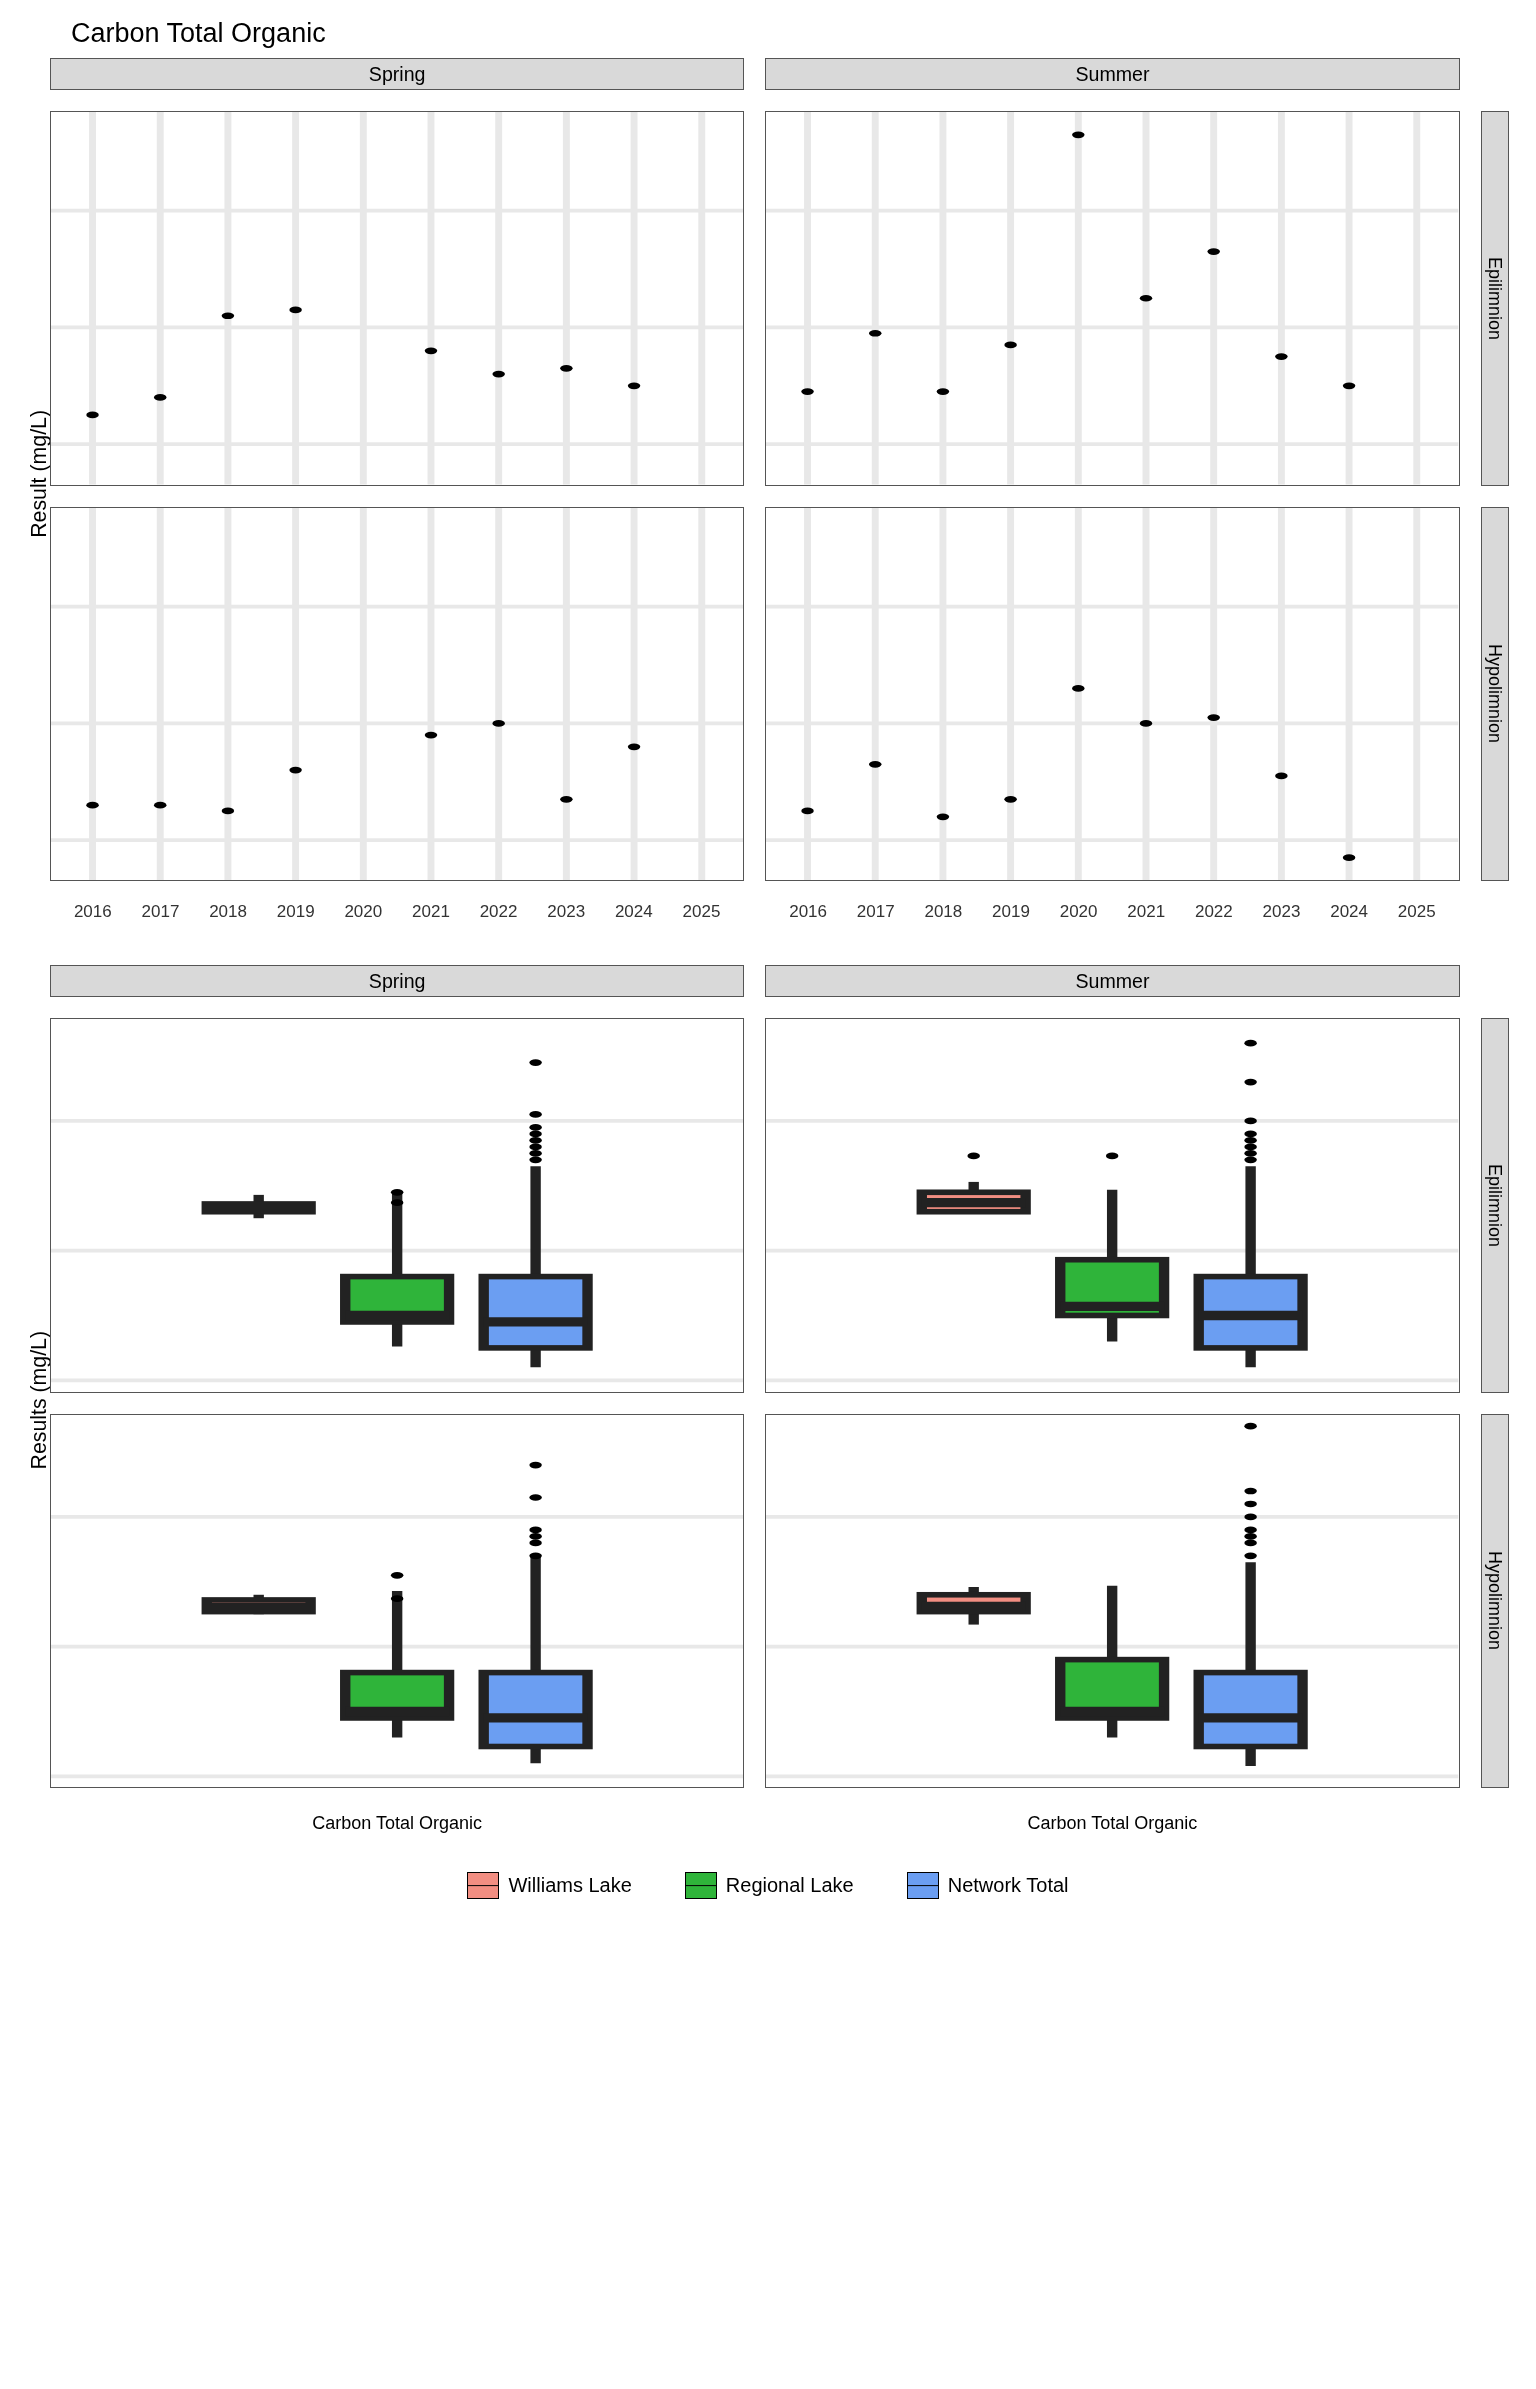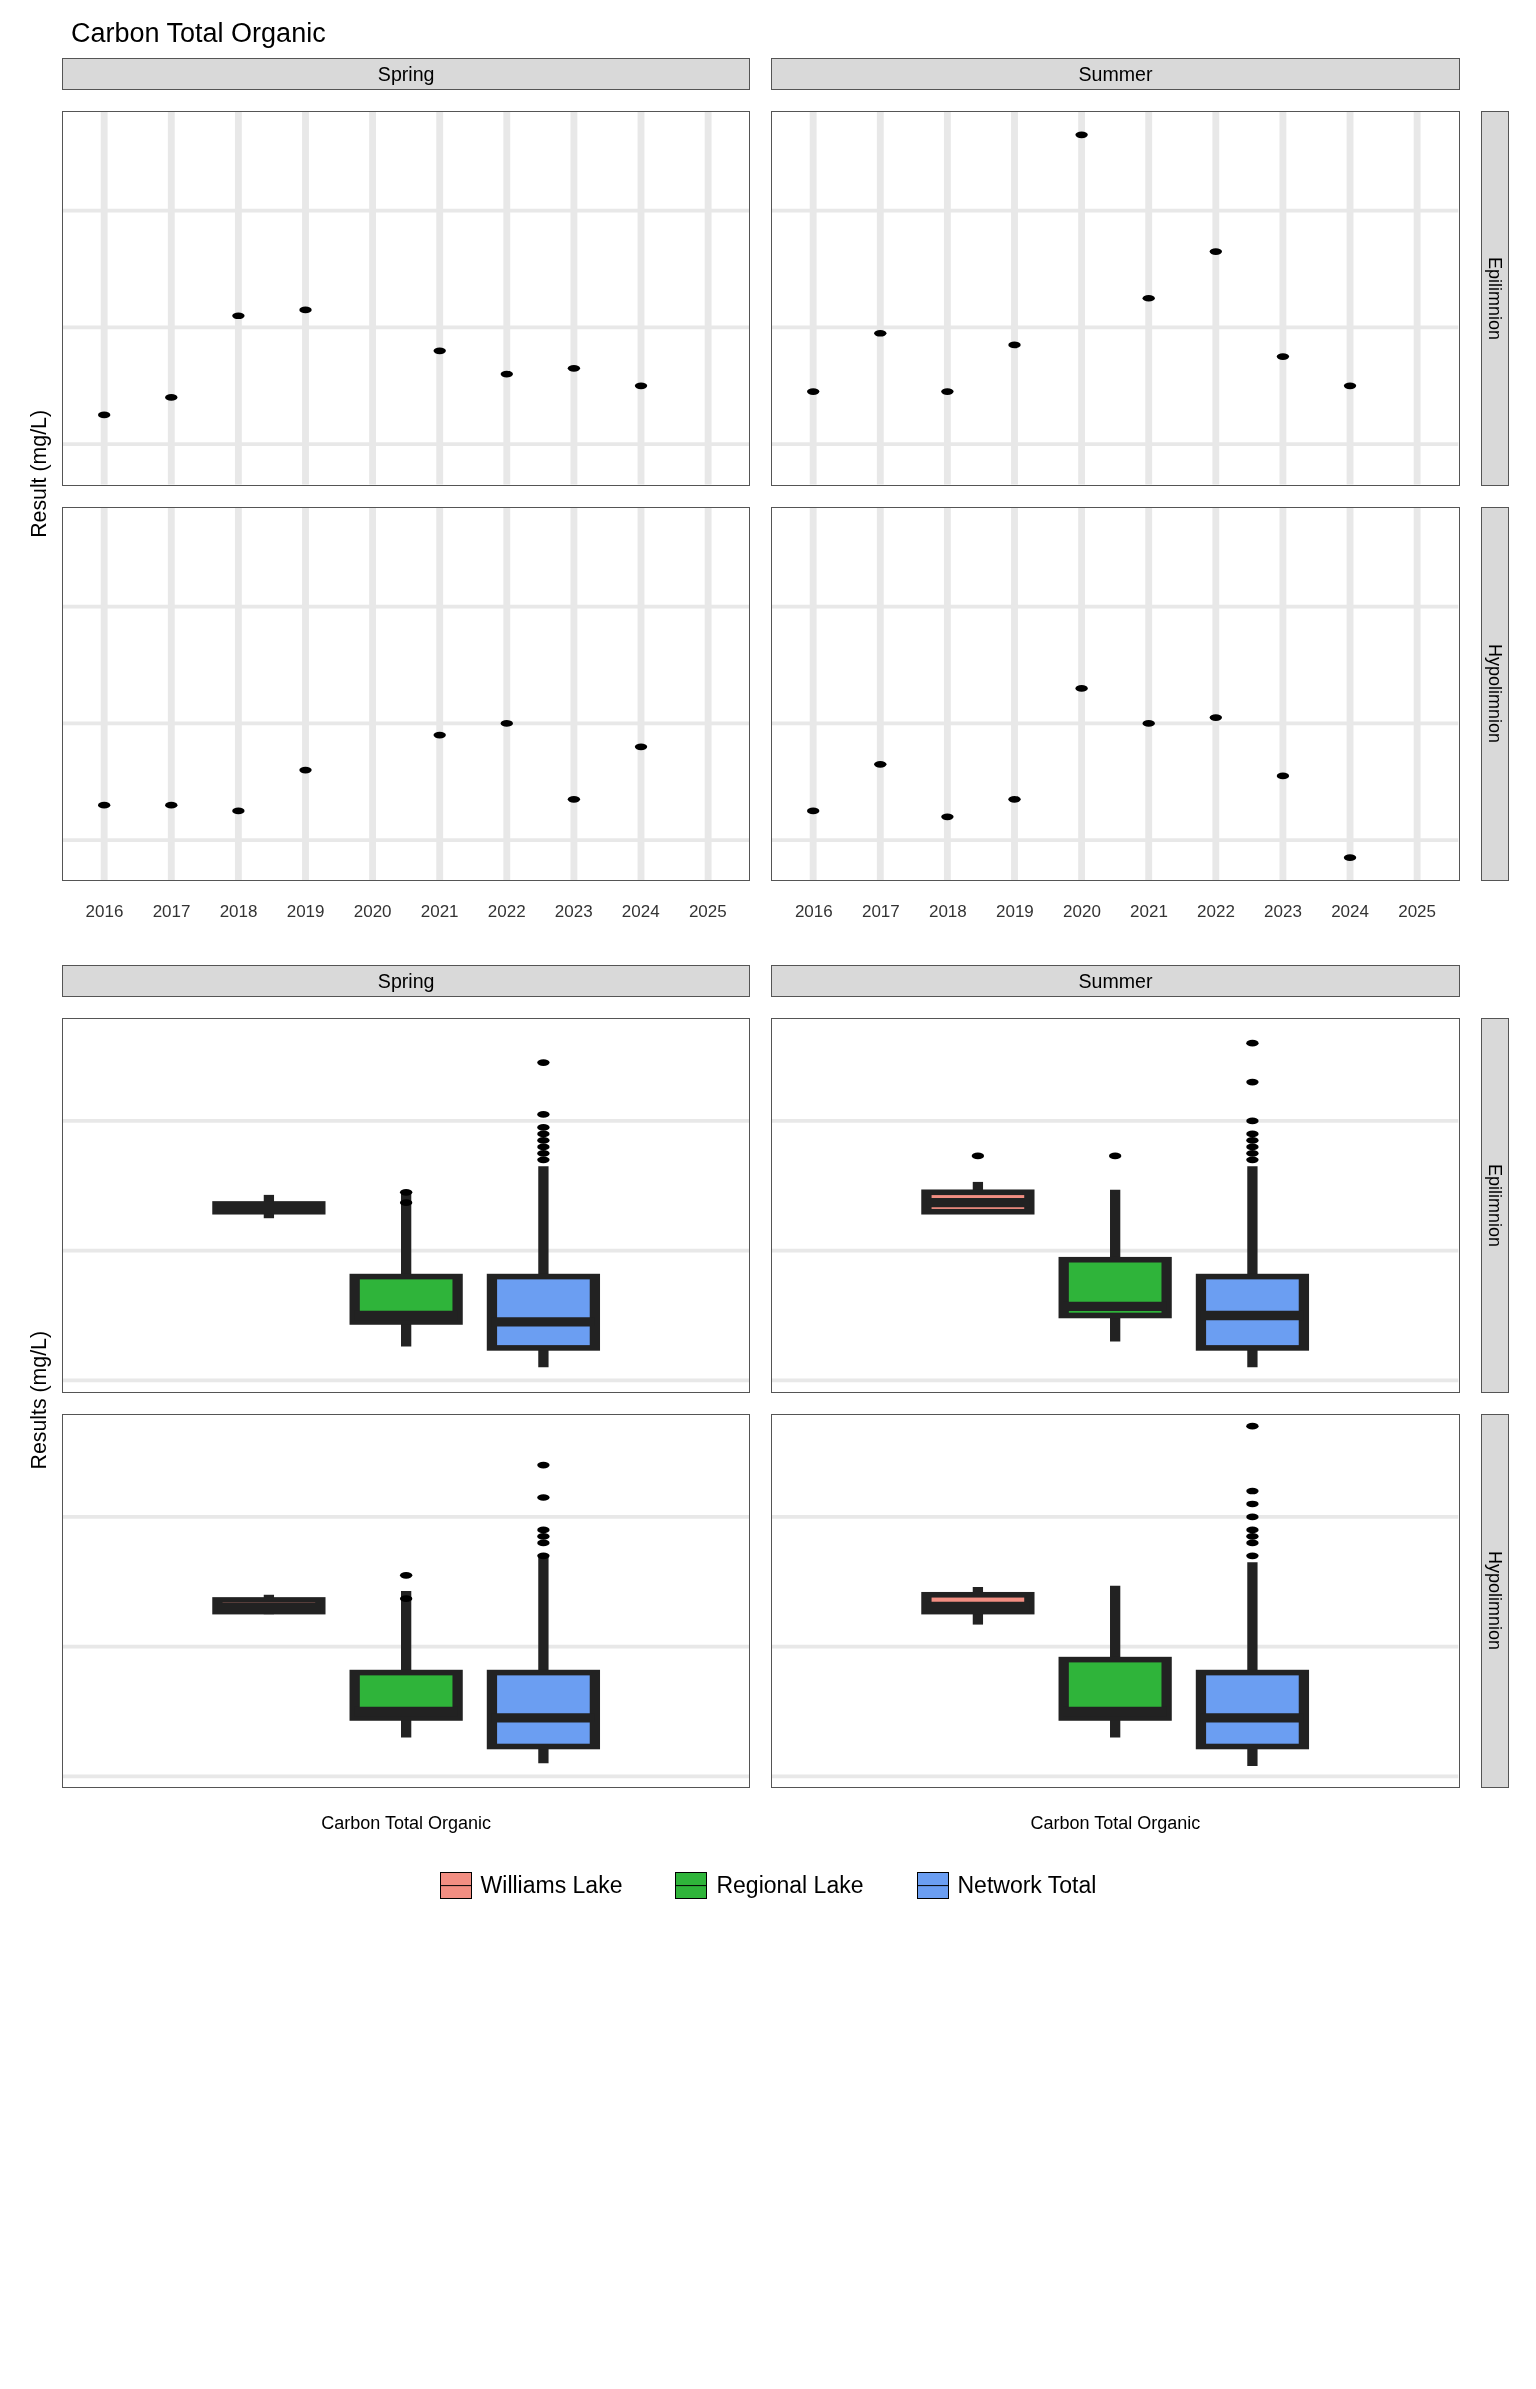--- a/index.html
+++ b/index.html
@@ -12,21 +12,21 @@
   .chart-block { margin-bottom: 36px; }
   .chart-title {
     font-size: 27px;
     font-weight: normal;
     color: #000;
     margin: 0 0 9px 53px;
   }
   .facet-grid {
     display: grid;
     gap: 21px;
-    margin-left: 44px;
+    margin-left: 32px;
     margin-right: 9px;
   }
   .scatter-grid { grid-template-columns: 1fr 1fr 28.4px; grid-template-rows: 32px 1fr 1fr 27px; }
   .box-grid { grid-template-columns: 1fr 1fr 28.4px; grid-template-rows: 32px 1fr 1fr 27px; }
   .col-strip {
     background: #d9d9d9;
     border: 0.9px solid #555;
     display: flex;
     align-items: center;
     justify-content: center;
@@ -71,21 +71,21 @@
   }
   .scatter-wrap, .box-wrap { position: relative; }
   .x-ticks { display:flex; padding:0 9px; font-size:17px; color:#333;}
   .x-tick { flex:1; text-align:center; }
   .x-single { text-align:center; font-size:18px; padding-top:3.6px;}
   .legend {
     display: flex;
     justify-content: center;
     gap: 53px;
     margin-top: 27px;
-    font-size: 23px;
+    font-size: 20px;
   }
   .legend-item { display: flex; align-items: center; gap: 9px; }
   .legend-swatch {
     width: 30px; height: 25px; border: 0.9px solid #000;
     position: relative;
   }
   .legend-swatch::after{
     content:""; position:absolute; left:0; right:0; top:50%; height:1.8px; background:#000; transform:translateY(-0.9px);
   }
   .box-rect { stroke:#222; stroke-width:1.5; }

